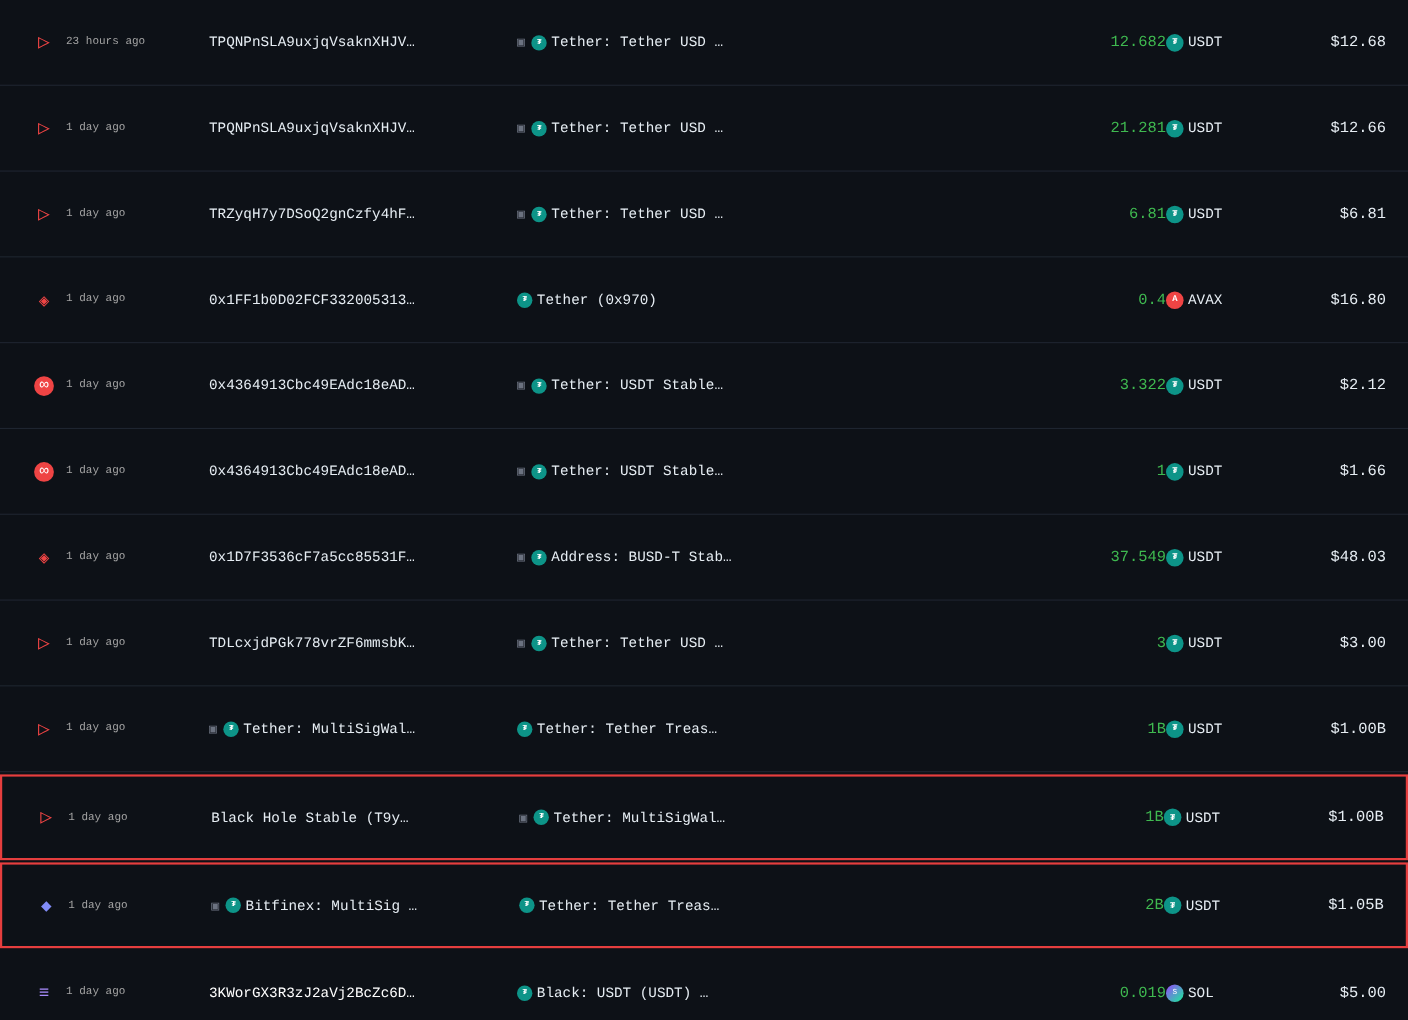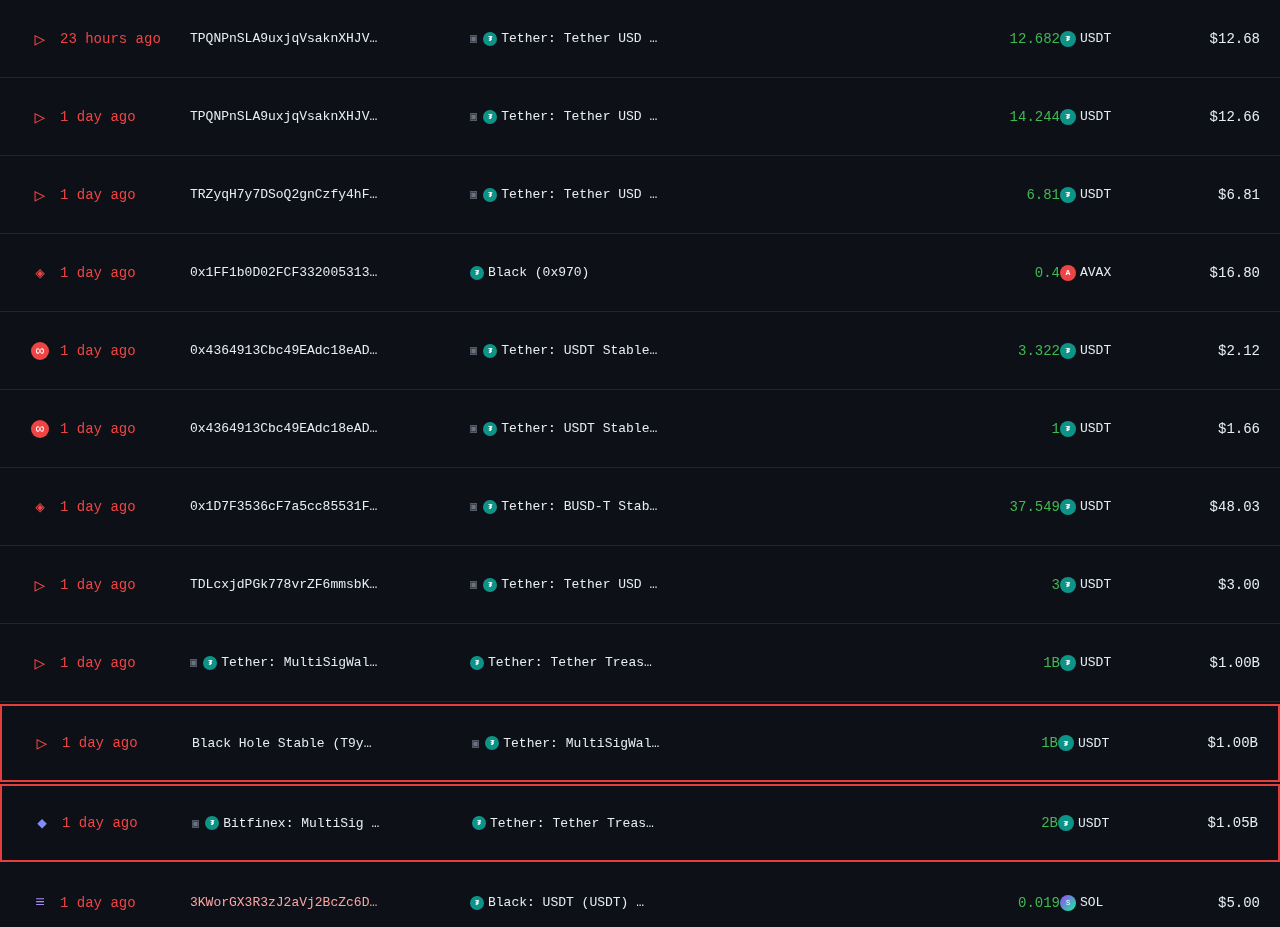--- a/index.html
+++ b/index.html
@@ -28,22 +28,22 @@
     .col-icon {
       width: 40px;
       flex-shrink: 0;
       display: flex;
       align-items: center;
       justify-content: center;
     }
     .col-time {
       width: 130px;
       flex-shrink: 0;
-      color: #ef4444;
-      font-size: 14px;
+      color: #a3a3a3;
+      font-size: 10px;
     }
     .col-from {
       width: 280px;
       flex-shrink: 0;
       color: #e6edf3;
       font-size: 13px;
     }
     .col-to {
       flex: 1;
       color: #e6edf3;
@@ -108,21 +108,21 @@
     </div>
     <div class="col-time">1 day ago</div>
     <div class="col-from" style="display:flex;align-items:center;gap:4px;">
       <span style="color:#e6edf3;">TPQNPnSLA9uxjqVsaknXHJV…</span>
     </div>
     <div class="col-to" style="display:flex;align-items:center;gap:4px;">
       <span class="doc-icon">▣</span>
         <span style="width:14px;height:14px;background:#0d9488;border-radius:50%;display:inline-flex;align-items:center;justify-content:center;font-size:7px;color:white;font-weight:bold;flex-shrink:0;">₮</span>
         <span style="color:#e6edf3;">Tether: Tether USD …</span>
     </div>
-    <div class="col-amount">14.244</div>
+    <div class="col-amount">21.281</div>
     <div class="col-token">
       <span style="width:16px;height:16px;background:#0d9488;border-radius:50%;display:inline-flex;align-items:center;justify-content:center;font-size:8px;color:white;font-weight:bold;flex-shrink:0;">₮</span>
       <span>USDT</span>
     </div>
     <div class="col-value">$12.66</div>
   </div>
     <div class="table-row">
     <div class="col-icon">
       <span style="color:#ef4444;font-size:18px;font-weight:bold;">▷</span>
     </div>
@@ -145,21 +145,21 @@
     <div class="table-row">
     <div class="col-icon">
       <span style="color:#ef4444;font-size:16px;">◈</span>
     </div>
     <div class="col-time">1 day ago</div>
     <div class="col-from" style="display:flex;align-items:center;gap:4px;">
       <span style="color:#e6edf3;">0x1FF1b0D02FCF332005313…</span>
     </div>
     <div class="col-to" style="display:flex;align-items:center;gap:4px;">
       <span style="width:14px;height:14px;background:#0d9488;border-radius:50%;display:inline-flex;align-items:center;justify-content:center;font-size:7px;color:white;font-weight:bold;flex-shrink:0;">₮</span>
-        <span style="color:#e6edf3;">Black (0x970)</span>
+        <span style="color:#e6edf3;">Tether (0x970)</span>
     </div>
     <div class="col-amount">0.4</div>
     <div class="col-token">
       <span style="width:16px;height:16px;background:#ef4444;border-radius:50%;display:inline-flex;align-items:center;justify-content:center;font-size:8px;color:white;font-weight:bold;flex-shrink:0;">A</span>
       <span>AVAX</span>
     </div>
     <div class="col-value">$16.80</div>
   </div>
     <div class="table-row">
     <div class="col-icon">
@@ -205,21 +205,21 @@
     <div class="col-icon">
       <span style="color:#ef4444;font-size:16px;">◈</span>
     </div>
     <div class="col-time">1 day ago</div>
     <div class="col-from" style="display:flex;align-items:center;gap:4px;">
       <span style="color:#e6edf3;">0x1D7F3536cF7a5cc85531F…</span>
     </div>
     <div class="col-to" style="display:flex;align-items:center;gap:4px;">
       <span class="doc-icon">▣</span>
         <span style="width:14px;height:14px;background:#0d9488;border-radius:50%;display:inline-flex;align-items:center;justify-content:center;font-size:7px;color:white;font-weight:bold;flex-shrink:0;">₮</span>
-        <span style="color:#e6edf3;">Tether: BUSD-T Stab…</span>
+        <span style="color:#e6edf3;">Address: BUSD-T Stab…</span>
     </div>
     <div class="col-amount">37.549</div>
     <div class="col-token">
       <span style="width:16px;height:16px;background:#0d9488;border-radius:50%;display:inline-flex;align-items:center;justify-content:center;font-size:8px;color:white;font-weight:bold;flex-shrink:0;">₮</span>
       <span>USDT</span>
     </div>
     <div class="col-value">$48.03</div>
   </div>
     <div class="table-row">
     <div class="col-icon">
@@ -302,21 +302,21 @@
       <span>USDT</span>
     </div>
     <div class="col-value">$1.05B</div>
   </div>
     <div class="table-row">
     <div class="col-icon">
       <span style="color:#a78bfa;font-size:16px;font-weight:bold;">≡</span>
     </div>
     <div class="col-time">1 day ago</div>
     <div class="col-from" style="display:flex;align-items:center;gap:4px;">
-      <span style="color:#fca5a5;">3KWorGX3R3zJ2aVj2BcZc6D…</span>
+      <span style="color:#ffffff;">3KWorGX3R3zJ2aVj2BcZc6D…</span>
     </div>
     <div class="col-to" style="display:flex;align-items:center;gap:4px;">
       <span style="width:14px;height:14px;background:#0d9488;border-radius:50%;display:inline-flex;align-items:center;justify-content:center;font-size:7px;color:white;font-weight:bold;flex-shrink:0;">₮</span>
         <span style="color:#e6edf3;">Black: USDT (USDT) …</span>
     </div>
     <div class="col-amount">0.019</div>
     <div class="col-token">
       <span style="width:16px;height:16px;background:linear-gradient(135deg,#9945ff,#14f195);border-radius:50%;display:inline-flex;align-items:center;justify-content:center;font-size:7px;color:white;flex-shrink:0;">S</span>
       <span>SOL</span>
     </div>

